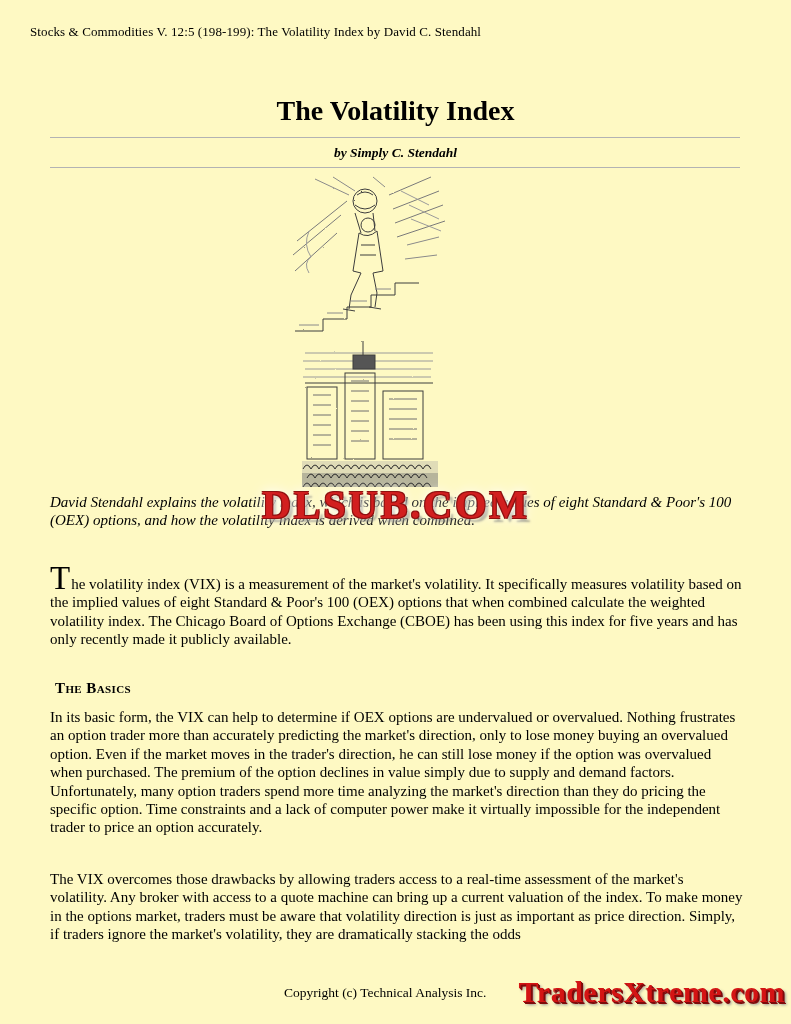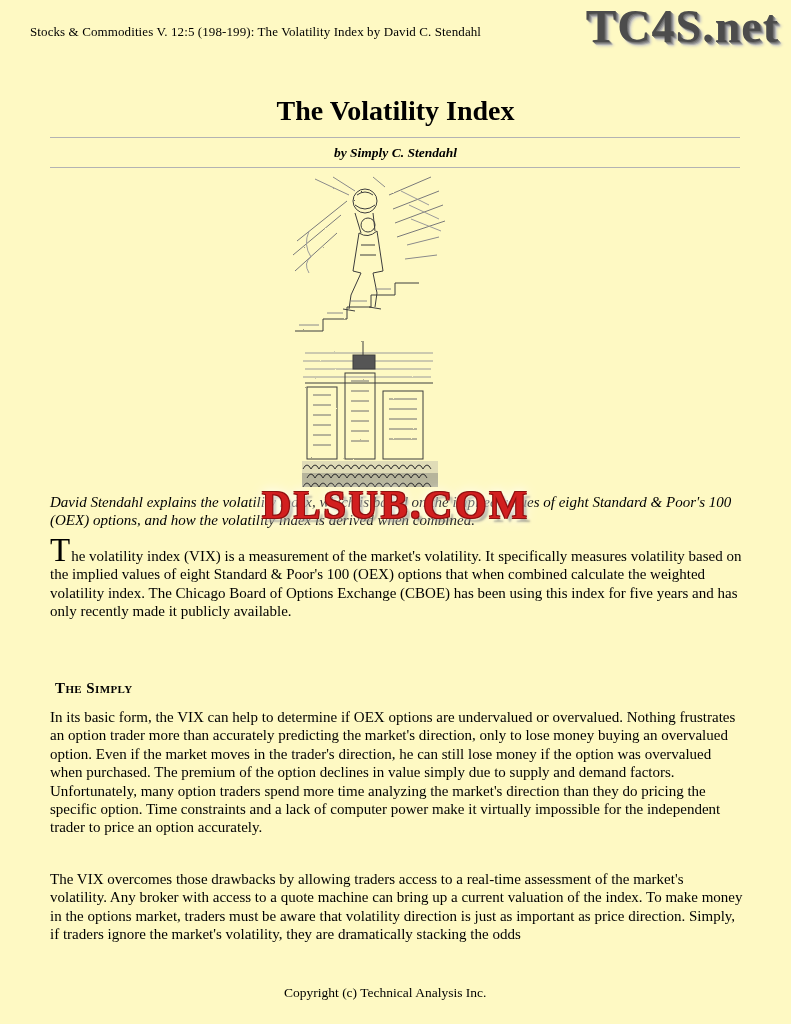--- a/index.html
+++ b/index.html
@@ -63,21 +63,21 @@
       -1px -1px 0 #8f1010, 1px -1px 0 #8f1010, -1px 1px 0 #8f1010, 1px 1px 0 #8f1010,
       0 0 10px rgba(255,255,255,0.95), 0 0 16px rgba(255,255,255,0.9),
       4px 4px 2px rgba(90,90,90,0.55);
   }
 
   
   .body-text {
     position:absolute; left:50px; width:694px; margin:0;
     font-size:15px; line-height:18.4px;
   }
-  .intro { top:540px; }
+  .intro { top:568px; }
   .dropcap { font-size:33px; line-height:20px; margin-right:1px; }
   .section-heading {
     position:absolute; top:680px; left:55px; margin:0;
     font-size:15px; font-weight:bold; font-variant:small-caps; letter-spacing:0.4px;
   }
   .para1 { top:708px; }
   .para2 { top:870px; }
 
   
   .footer-left {
@@ -92,21 +92,20 @@
     color:#d41414;
     text-shadow:1px 1px 0 #7e0b0b, 2px 2px 0 #7e0b0b, 3px 3px 3px #909090;
   }
 </style>
 </head>
 <body>
 
 <div class="page">
 
   <div class="citation">Stocks &amp; Commodities V. 12:5 (198-199): The Volatility Index by David C. Stendahl</div>
-  <div class="tc4s-logo">TC4S.net</div>
 
   <h1 class="title">The Volatility Index</h1>
   <hr class="rule rule1">
   <div class="byline">by Simply C. Stendahl</div>
   <hr class="rule rule2">
 
   <figure class="illustration">
     <svg width="162" height="316" viewBox="0 0 162 316" xmlns="http://www.w3.org/2000/svg">
       <defs>
         <filter id="rough" x="-10%" y="-10%" width="120%" height="120%">
@@ -152,21 +151,22 @@
     </svg>
   </figure>
 
   <div class="abstract-wrap">
     <p class="abstract">David Stendahl explains the volatility index, which is based on the implied values of eight Standard &amp; Poor's 100 (OEX) options, and how the volatility index is derived when combined.</p>
     <div class="watermark">DLSUB.COM</div>
   </div>
 
   <p class="body-text intro"><span class="dropcap">T</span><span>he volatility index (VIX) is a measurement of the market's volatility. It specifically measures volatility based on the implied values of eight Standard &amp; Poor's 100 (OEX) options that when combined calculate the weighted volatility index. The Chicago Board of Options Exchange (CBOE) has been using this index for five years and has only recently made it publicly available.</span></p>
 
-  <h2 class="section-heading">The Simply</h2>
+  <h2 class="section-heading">The Basics</h2>
 
   <p class="body-text para1">In its basic form, the VIX can help to determine if OEX options are undervalued or overvalued. Nothing frustrates an option trader more than accurately predicting the market's direction, only to lose money buying an overvalued option. Even if the market moves in the trader's direction, he can still lose money if the option was overvalued when purchased. The premium of the option declines in value simply due to supply and demand factors. Unfortunately, many option traders spend more time analyzing the market's direction than they do pricing the specific option. Time constraints and a lack of computer power make it virtually impossible for the independent trader to price an option accurately.</p>
   <p class="body-text para2">The VIX overcomes those drawbacks by allowing traders access to a real-time assessment of the market's volatility. Any broker with access to a quote machine can bring up a current valuation of the index. To make money in the options market, traders must be aware that volatility direction is just as important as price direction. Simply, if traders ignore the market's volatility, they are dramatically stacking the odds</p>
 
   <div class="footer-left">Article Text</div>
   <div class="footer-copyright">Copyright (c) Technical Analysis Inc.</div>
+  <div class="tx-logo">TradersXtreme.com</div>
 
 </div>
 
 </body></html>

